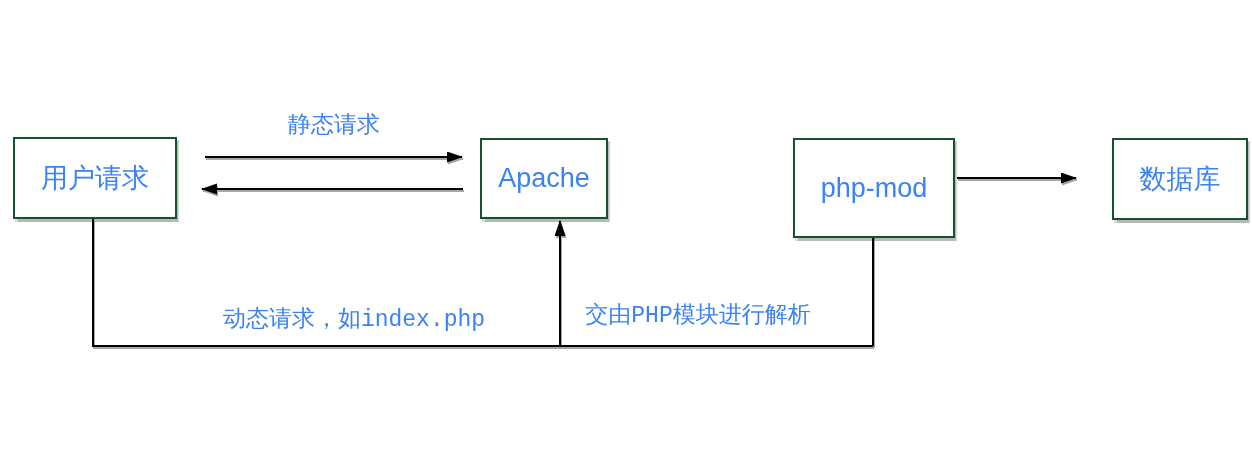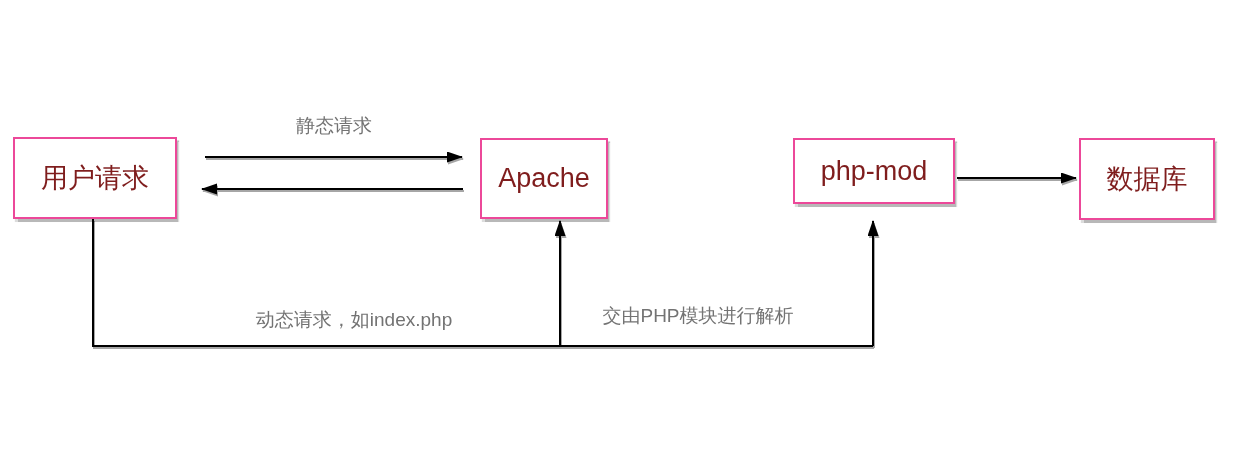--- a/index.html
+++ b/index.html
@@ -18,43 +18,44 @@
   .wires {
     position: absolute;
     left: 0;
     top: 0;
     filter: drop-shadow(1.5px 2px 0.5px rgba(0,0,0,0.35));
   }
   .node {
     position: absolute;
     box-sizing: border-box;
     background: #ffffff;
-    border: 2px solid #ec4899;
+    border: 2px solid #14532d;
     box-shadow: 2px 2.5px 1px rgba(0,0,0,0.28);
     display: flex;
     align-items: center;
     justify-content: center;
     font-size: 27px;
-    color: #7f1d1d;
+    color: #3b82f6;
     white-space: nowrap;
   }
   .node-user-request { left: 13px;   top: 137px; width: 164px; height: 82px; }
   .node-apache       { left: 480px;  top: 138px; width: 128px; height: 81px; }
-  .node-php-mod      { left: 793px;  top: 138px; width: 162px; height: 66px; }
-  .node-database     { left: 1079px; top: 138px; width: 136px; height: 82px; }
+  .node-php-mod      { left: 793px;  top: 138px; width: 162px; height: 100px; }
+  .node-database     { left: 1112px; top: 138px; width: 136px; height: 82px; }
 
   .edge-label {
     position: absolute;
     transform: translate(-50%, -50%);
-    font-size: 19px;
-    color: #737373;
+    font-size: 23px;
+    color: #3b82f6;
     background: #ffffff;
     padding: 1px 4px;
     white-space: nowrap;
     line-height: 1.15;
+    font-family: Liberation Mono, monospace;
   }
   .lbl-static  { left: 334px; top: 126px; }
   .lbl-return  { left: 331px; top: 223px; }
   .lbl-dynamic { left: 354px; top: 320px; }
   .lbl-parse   { left: 698px; top: 316px; }
 </style>
 </head>
 <body>
 
 <div class="canvas">

